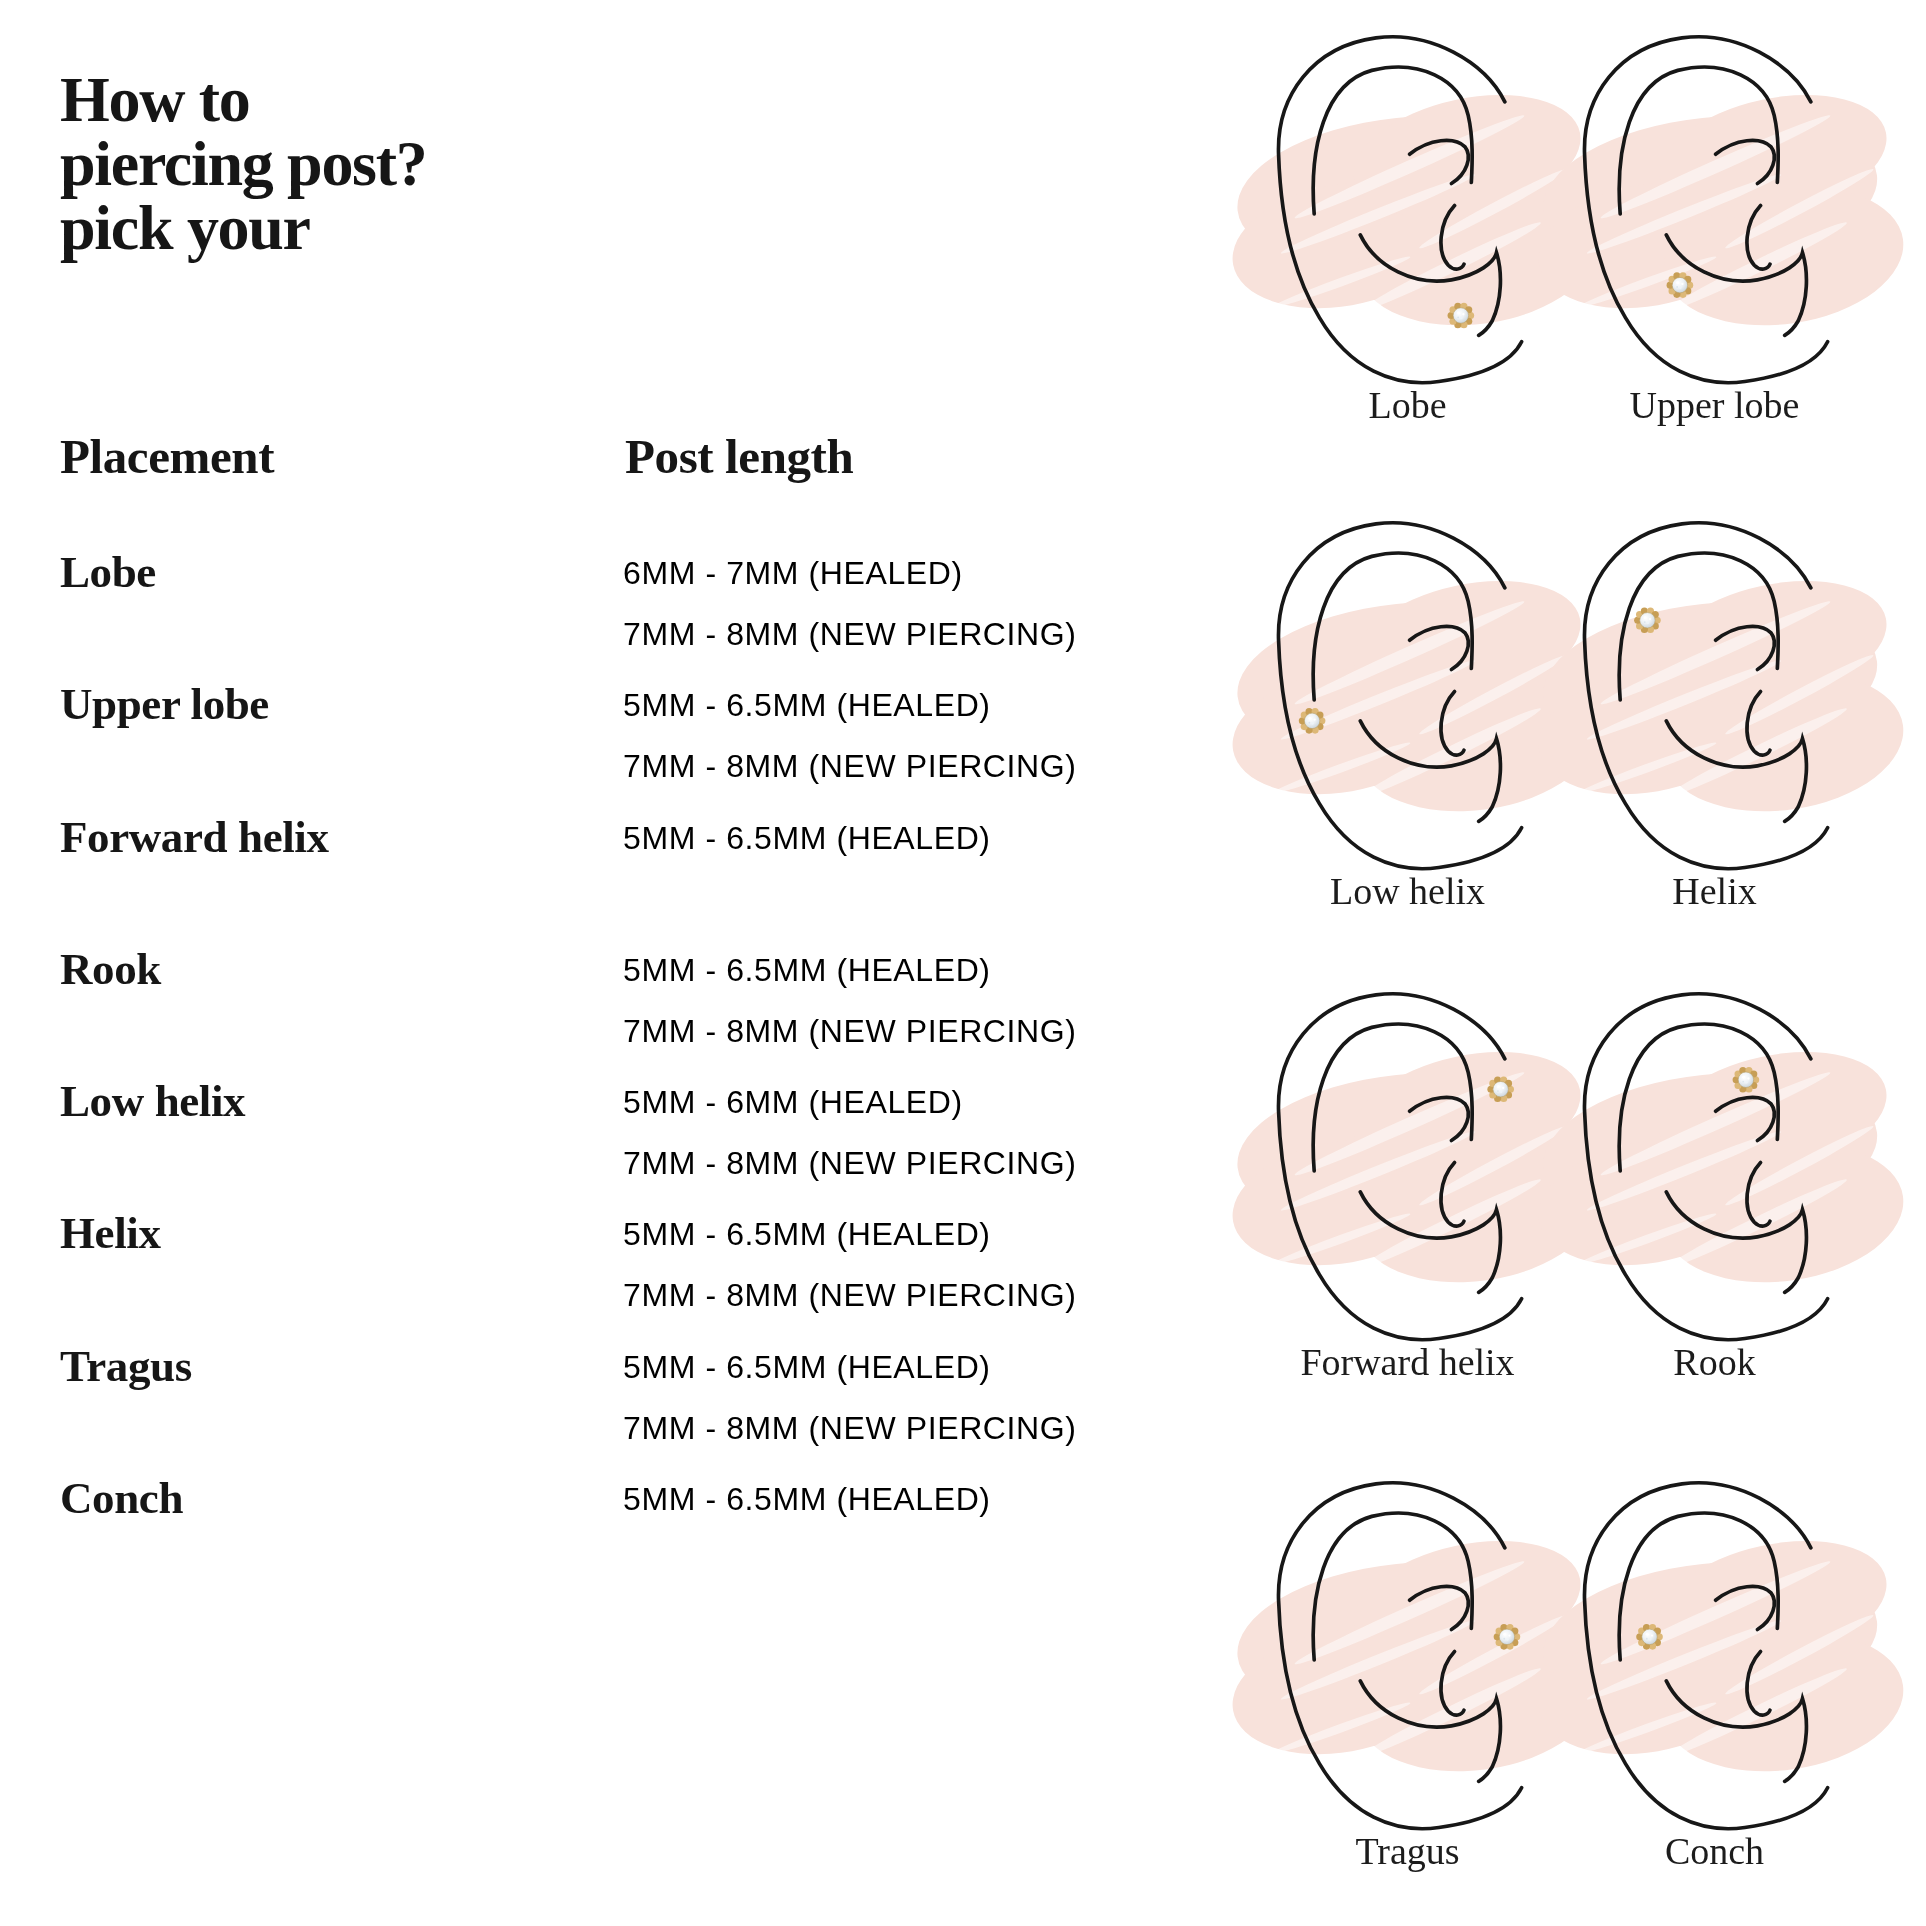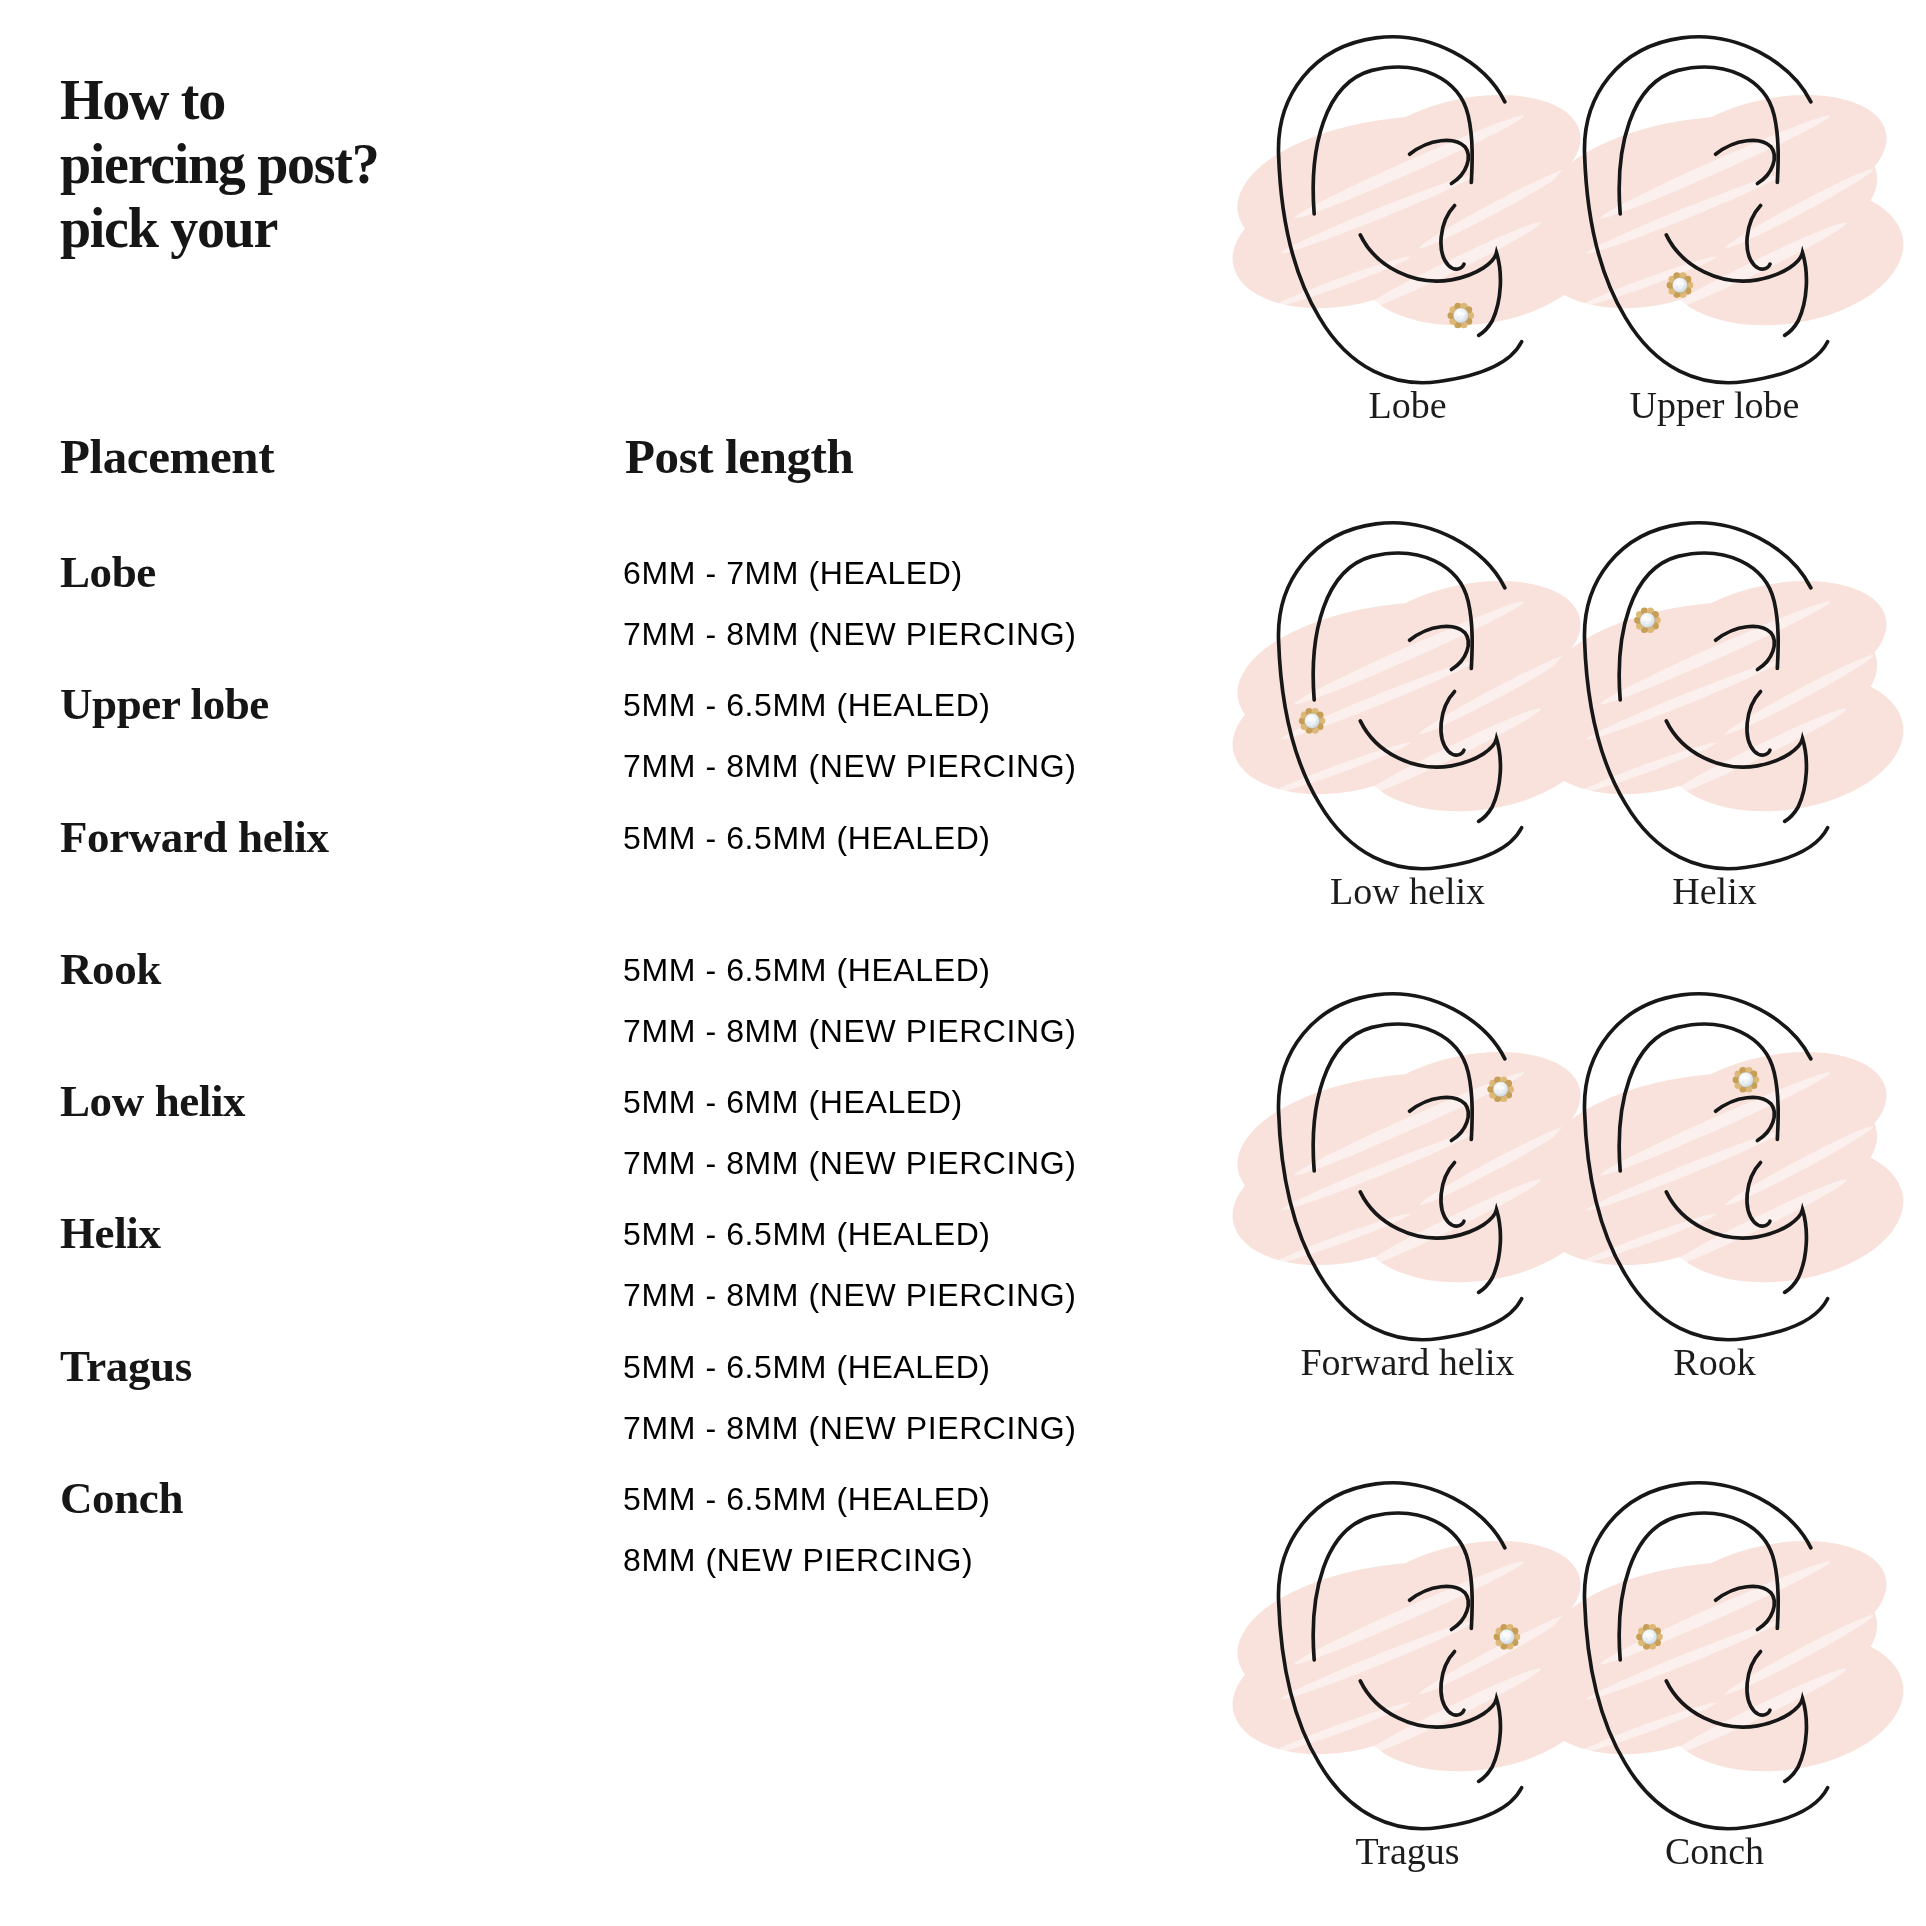--- a/index.html
+++ b/index.html
@@ -4,21 +4,21 @@
 <style>
   html,body{margin:0;padding:0}
   body{
     width:1926px;height:1926px;position:relative;overflow:hidden;
     background:#ffffff;
     font-family:"Liberation Serif", serif;
     color:#141414;
   }
   .title{
     position:absolute;left:60px;top:68px;
-    font-size:56px;line-height:64px;font-weight:700;letter-spacing:-1.3px;
+    font-size:64px;line-height:64px;font-weight:700;letter-spacing:-1.3px;
     color:#161616;
   }
   .col-header{
     position:absolute;top:428px;
     font-size:49px;font-weight:700;letter-spacing:-0.4px;color:#161616;
   }
   #hdr-placement{left:60px}
   #hdr-postlength{left:625px}
   #size-rows{position:absolute;left:0;top:543px;width:1190px}
   .row{position:absolute;left:0;width:1190px;height:132px}
@@ -99,21 +99,20 @@
     <div class="post">
       <div>5MM - 6.5MM (HEALED)</div>
       <div>7MM - 8MM (NEW PIERCING)</div>
     </div>
   </div>
 
   <div class="row" style="top: 926px;">
     <div class="placement">Conch</div>
     <div class="post">
       <div>5MM - 6.5MM (HEALED)</div>
-      <div>8MM (NEW PIERCING)</div>
     </div>
   </div>
 </section>
 
 <section id="ear-grid">
   <div>
     <div class="ear-svg" style="left: 1200px; top: 20px;"><svg viewBox="0 0 420 500" width="440" height="524" xmlns="http://www.w3.org/2000/svg">
     <defs>
       <radialGradient id="g0" cx="40%" cy="35%" r="75%">
         <stop offset="0%" stop-color="#ffffff"></stop>

